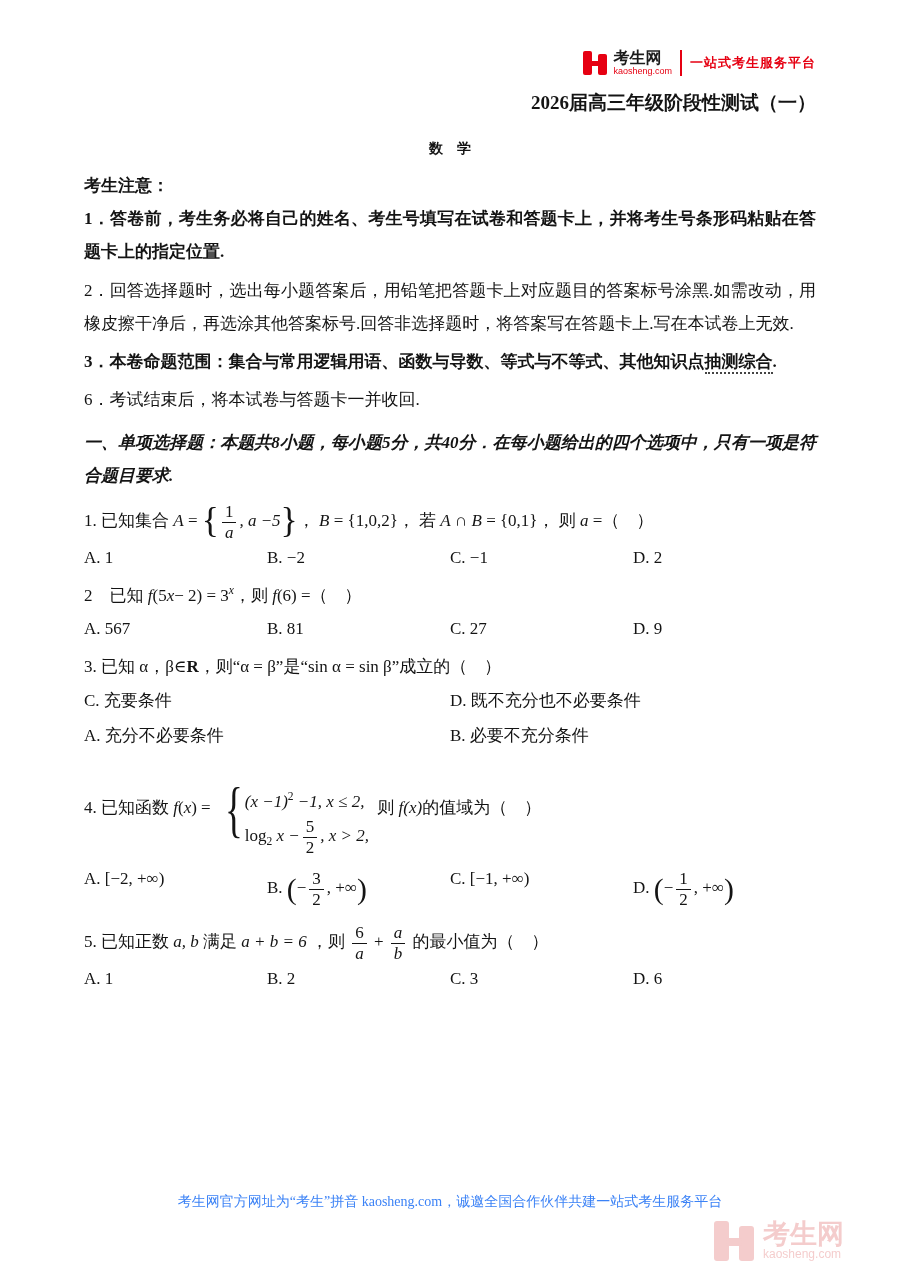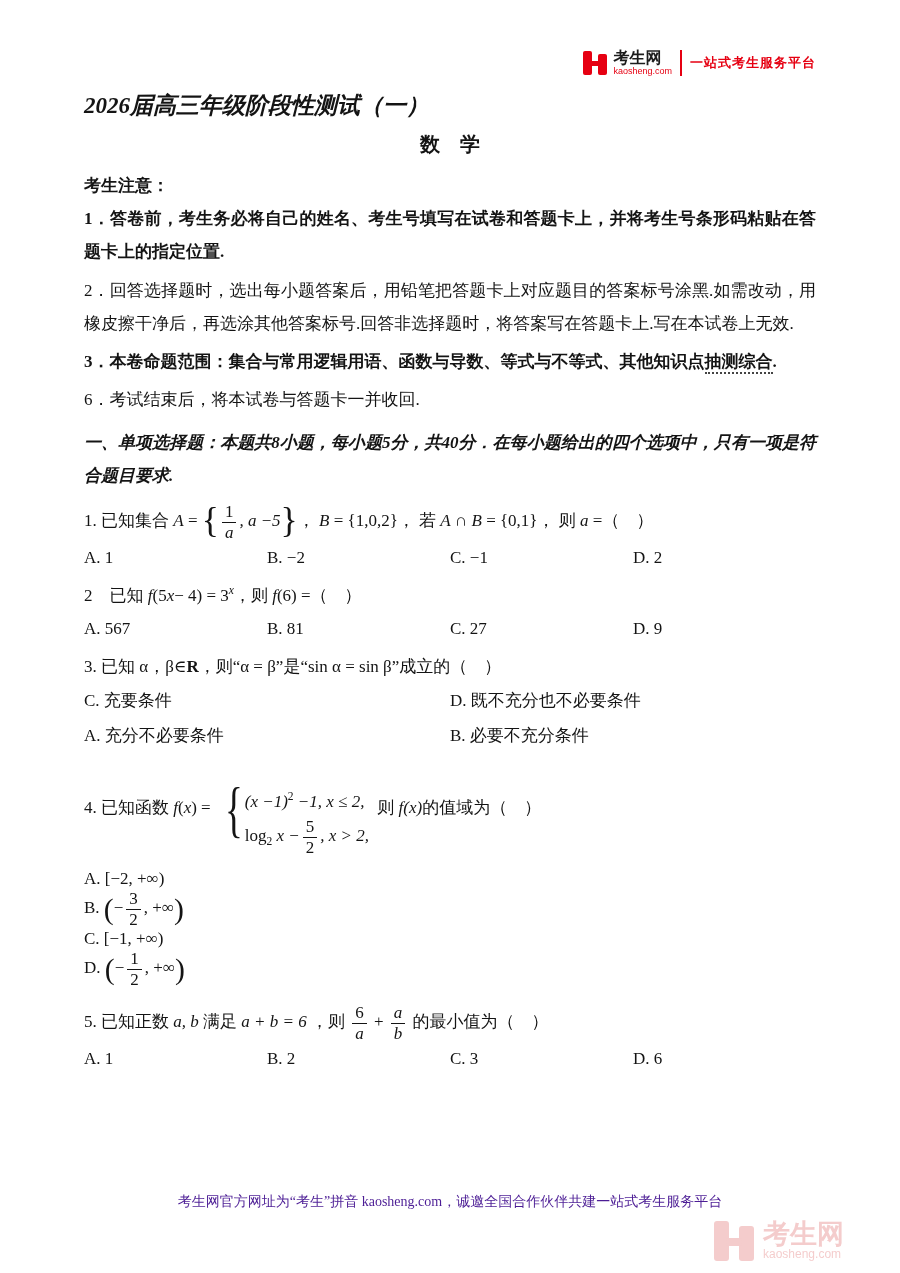--- a/index.html
+++ b/index.html
@@ -19,22 +19,22 @@
   .ks-icon i { position: absolute; background: var(--accent, #e60012); border-radius: 2px; }
   .ks-icon .l { left: 0; top: 0; width: 9px; height: 24px; }
   .ks-icon .r { right: 0; top: 3px; width: 9px; height: 21px; }
   .ks-icon .m { left: 7px; top: 10px; width: 10px; height: 5px; }
   .brand-col { display: flex; flex-direction: column; line-height: 1.05; }
   .brand-name { font-family: "Liberation Sans", sans-serif; font-weight: bold; font-size: 16px; color: #1c1c1c; }
   .brand-domain { font-size: 9px; color: var(--accent, #e60012); font-family: "Liberation Sans", sans-serif; }
   .brand-divider { width: 2px; height: 26px; background: var(--accent, #e60012); margin: 0 8px; }
   .brand-tagline { color: var(--accent, #e60012); font-size: 13px; letter-spacing: 1px; font-weight: bold; }
 
-  h1.title { font-size: 23px; text-align: left; margin: 14px 0 4px 0; font-weight: bold; font-style: italic; }
-  h2.subject { font-size: 20px; text-align: center; margin: 10px 0 16px 0; font-weight: bold; }
+  h1.title { font-size: 19px; text-align: right; margin: 14px 0 4px 0; font-weight: bold; }
+  h2.subject { font-size: 14px; text-align: center; margin: 24px 0 16px 0; font-weight: bold; }
 
   .notice-heading { font-weight: bold; margin: 4px 0 2px 0; }
   p.note { margin: 5px 0; line-height: 1.95; text-align: justify; }
   p.semibold { font-weight: bold; }
   .em-dots { border-bottom: 2px dotted #444; padding-bottom: 1px; }
 
   .section-heading { font-weight: bold; line-height: 1.95; margin: 10px 0 4px 0; text-align: justify; font-style: italic; }
 
   .q { margin: 10px 0 2px 0; line-height: 1.9; }
   .mi { font-style: italic; font-family: "Liberation Serif", serif; }
@@ -51,23 +51,23 @@
   .piecewise { display: inline-flex; align-items: center; vertical-align: middle; margin: 2px 4px; }
   .pw-brace { font-size: 62px; font-weight: 100; transform: scaleX(0.6); line-height: 0.95; margin-right: -4px; font-family: "Liberation Serif", serif; }
   .pw-lines { display: flex; flex-direction: column; gap: 5px; margin-top: 29px; }
   .pw-line { line-height: 1.25; white-space: nowrap; }
 
   .bigp { font-size: 175%; vertical-align: middle; font-weight: 300; line-height: 1; font-family: "Liberation Serif", serif; }
 
   .opts { display: flex; margin: 6px 0 12px 0; align-items: flex-start; }
   .opts .opt { width: 25%; }
   .opts.two .opt { width: 50%; }
-  .opts.tall { margin: 10px 0 14px 0; flex-direction: column; }
-
-  .footer-text { position: absolute; left: 0; right: 0; bottom: 62px; text-align: center; font-size: 14px; color: #4c1d95; margin-top: 16px; }
+  .opts.tall { margin: 10px 0 14px 0; }
+
+  .footer-text { position: absolute; left: 0; right: 0; bottom: 62px; text-align: center; font-size: 14px; color: #3b82f6; margin-top: 16px; }
 
   .watermark { position: absolute; right: 56px; bottom: 12px; display: flex; align-items: center; gap: 9px; opacity: 0.6; }
   .wm-icon { position: relative; display: inline-block; width: 40px; height: 40px; }
   .wm-icon i { position: absolute; background: var(--wm, #edabab); border-radius: 3px; }
   .wm-icon .l { left: 0; top: 0; width: 15px; height: 40px; }
   .wm-icon .r { right: 0; top: 5px; width: 15px; height: 35px; }
   .wm-icon .m { left: 12px; top: 17px; width: 16px; height: 8px; }
   .wm-col { display: flex; flex-direction: column; line-height: 1.05; }
   .wm-name { font-family: "Liberation Sans", sans-serif; font-size: 27px; font-weight: bold; color: var(--wm, #edabab); }
   .wm-domain { font-family: "Liberation Sans", sans-serif; font-size: 12px; color: var(--wm, #edabab); }
@@ -120,21 +120,21 @@
   </p>
   <div class="opts">
     <span class="opt">A. 1</span>
     <span class="opt">B. −2</span>
     <span class="opt">C. −1</span>
     <span class="opt">D. 2</span>
   </div>
 
   <p class="q">
     <span>2　已知</span>
-    <span class="mi">f</span><span class="mr">(5</span><span class="mi">x</span><span class="mr">− 4) = 3</span><sup class="mi">x</sup><span>，则</span>
+    <span class="mi">f</span><span class="mr">(5</span><span class="mi">x</span><span class="mr">− 2) = 3</span><sup class="mi">x</sup><span>，则</span>
     <span class="mi">f</span><span class="mr">(6) =（　）</span>
   </p>
   <div class="opts">
     <span class="opt">A. 567</span>
     <span class="opt">B. 81</span>
     <span class="opt">C. 27</span>
     <span class="opt">D. 9</span>
   </div>
 
   <p class="q">

